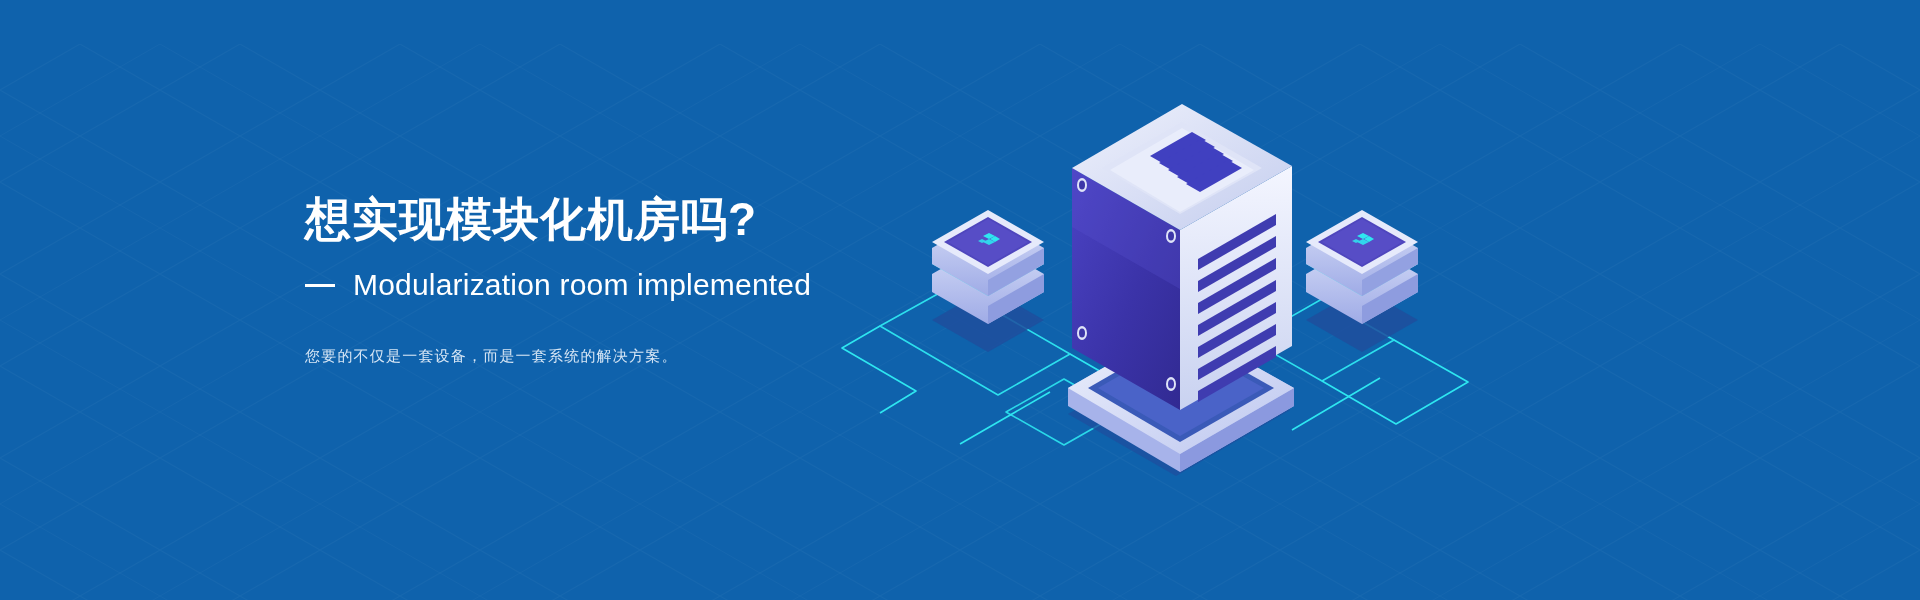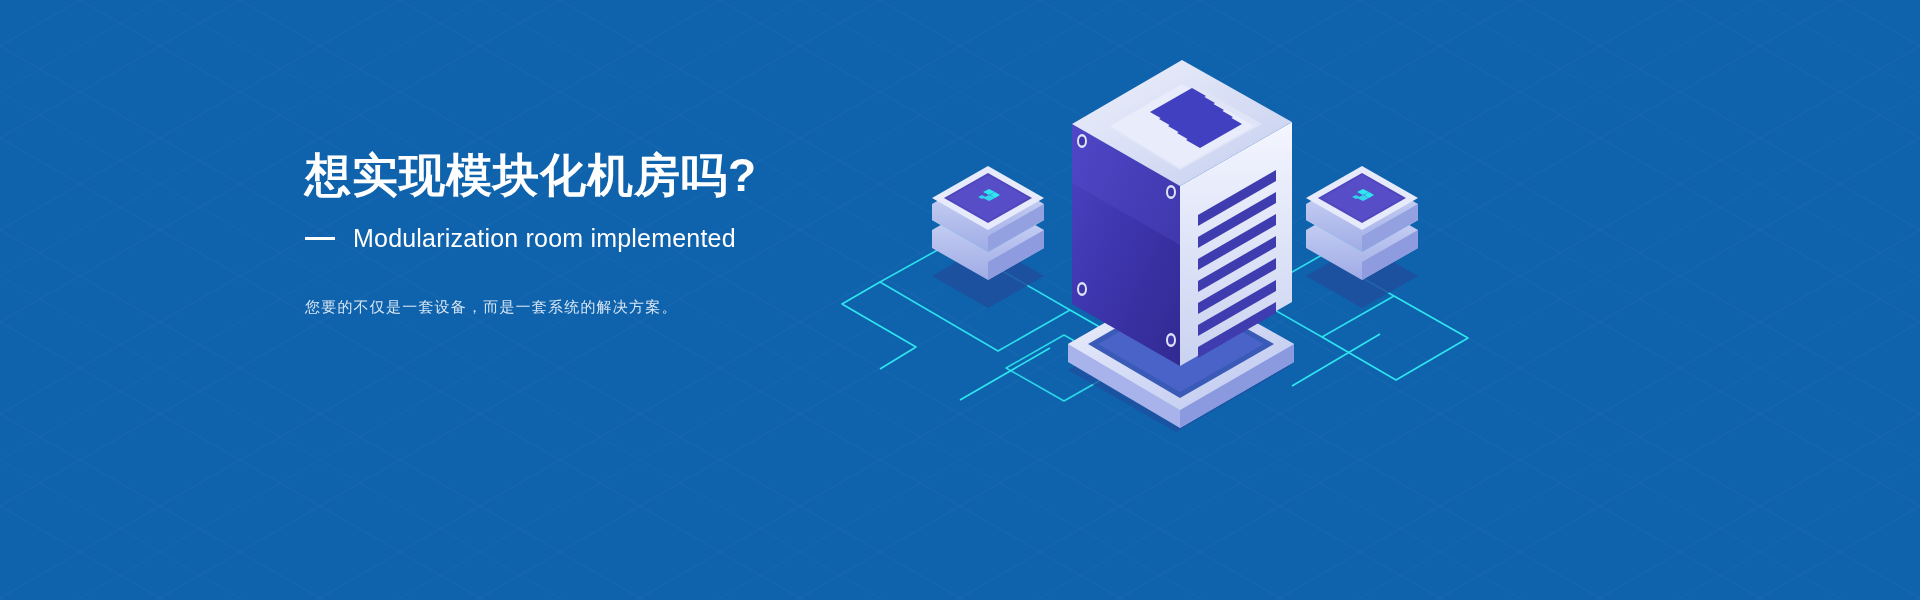--- a/index.html
+++ b/index.html
@@ -8,20 +8,21 @@
     width:1920px; height:600px; overflow:hidden;
     font-family:"Liberation Sans", sans-serif;
     position:relative;
   }
 
   
   #banner{
     position:absolute; inset:0;
     background:#0f62ac;
     overflow:hidden;
+    margin-top:44px;
   }
 
   
   #grid-pattern{
     position:absolute; inset:0;
     opacity:.55;
     pointer-events:none;
   }
 
   
@@ -42,21 +43,21 @@
     display:flex; align-items:center;
     margin-top:22px;
   }
   #subtitle-dash{
     width:30px; height:3px;
     background:#ffffff;
     margin-right:18px;
     flex:0 0 auto;
   }
   #subtitle{
-    font-size:25px;
+    font-size:30px;
     color:#ffffff;
     font-weight:400;
     letter-spacing:.2px;
     white-space:nowrap;
   }
   #body-text{
     margin-top:42px;
     font-size:15px;
     color:#d7e6f5;
     letter-spacing:1.2px;

